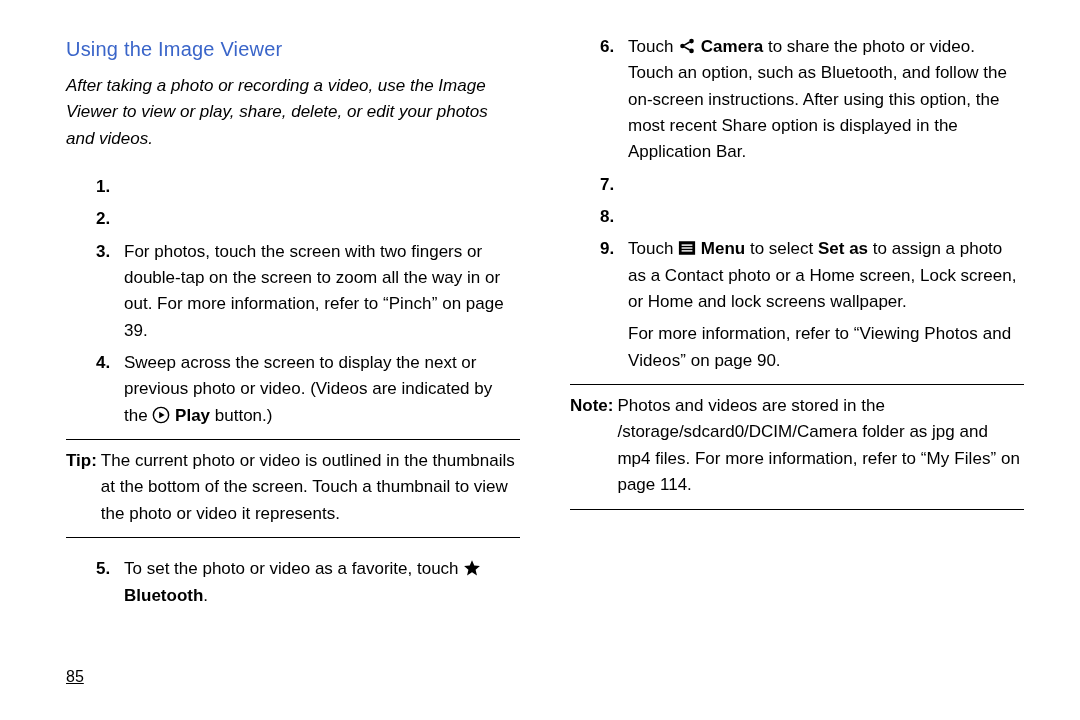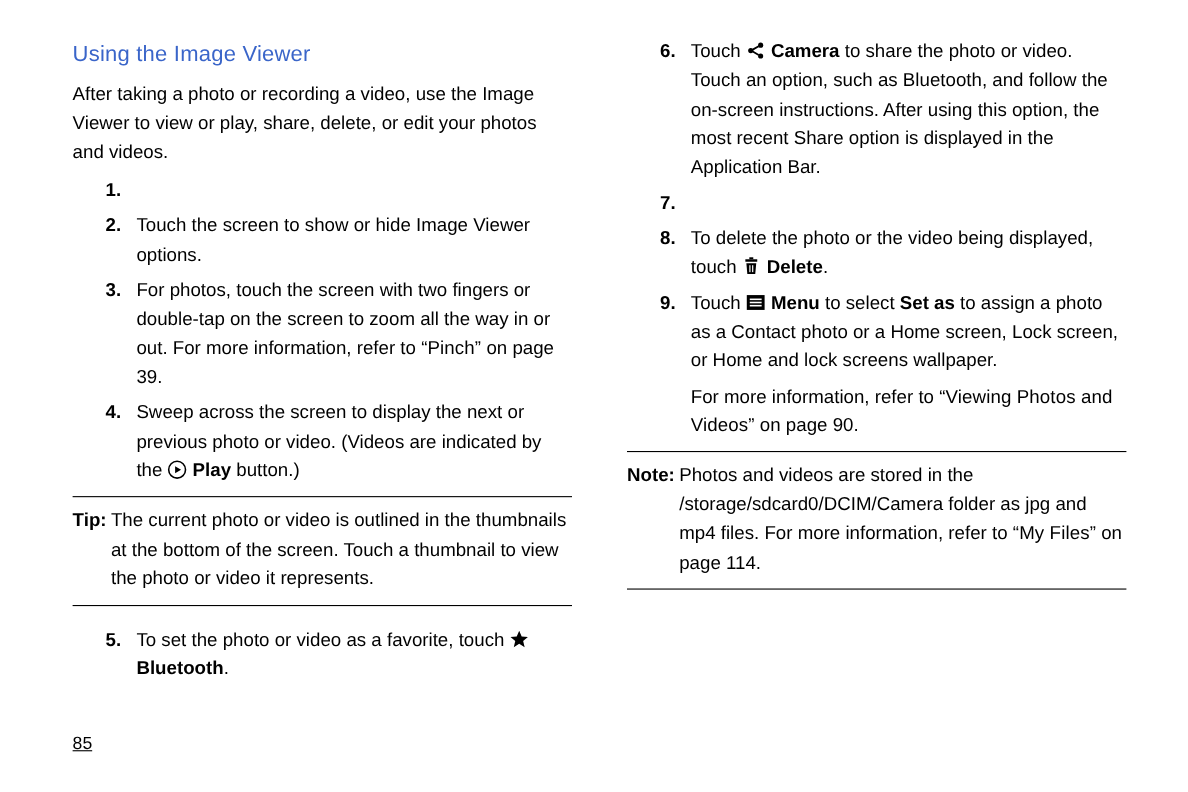--- a/index.html
+++ b/index.html
@@ -23,21 +23,22 @@
       min-width: 0;
     }
     .heading {
       color: #3a65c9;
       font-size: 20px;
       font-weight: 400;
       margin-bottom: 8px;
       letter-spacing: 0.2px;
     }
     .intro {
-      margin-bottom: 8px;
+      margin-bottom: 22px;
+      font-style: italic;
     }
     .step {
       display: flex;
       margin-bottom: 6px;
       padding-left: 30px;
     }
     .step-num {
       font-weight: 700;
       min-width: 28px;
     }
@@ -83,21 +84,20 @@
   <div class="col">
     <div class="heading">Using the Image Viewer</div>
     <div class="intro">After taking a photo or recording a video, use the Image Viewer to view or play, share, delete, or edit your photos and videos.</div>
 
     <div class="step">
       <div class="step-num">1.</div>
     </div>
 
     <div class="step">
       <div class="step-num">2.</div>
-      <div class="step-body">Touch the screen to show or hide Image Viewer options.</div>
     </div>
 
     <div class="step">
       <div class="step-num">3.</div>
       <div class="step-body">
         <span>For photos, touch the screen with two fingers or double-tap on the screen to zoom all the way in or out. For more information, refer to </span><span class="ref">“Pinch”</span><span> on page 39.</span>
       </div>
     </div>
 
     <div class="step">
@@ -152,33 +152,20 @@
         <span class="b">Camera</span><span> to share the photo or video. Touch an option, such as Bluetooth, and follow the on-screen instructions. After using this option, the most recent Share option is displayed in the Application Bar.</span>
       </div>
     </div>
 
     <div class="step">
       <div class="step-num">7.</div>
     </div>
 
     <div class="step">
       <div class="step-num">8.</div>
-      <div class="step-body">
-        <span>To delete the photo or the video being displayed, touch </span>
-        <span class="icon">
-          <svg viewBox="0 0 20 20">
-              <rect x="4" y="3" width="12" height="2.5" fill="#000"></rect>
-              <rect x="8" y="1" width="4" height="2" fill="#000"></rect>
-              <path d="M5 7 L15 7 L14 18 L6 18 Z" fill="#000"></path>
-              <rect x="8" y="9" width="1.2" height="7" fill="#fff"></rect>
-              <rect x="10.8" y="9" width="1.2" height="7" fill="#fff"></rect>
-            </svg>
-        </span>
-        <span class="b">Delete</span><span>.</span>
-      </div>
     </div>
 
     <div class="step">
       <div class="step-num">9.</div>
       <div class="step-body">
         <span>Touch </span>
         <span class="icon">
           <svg viewBox="0 0 20 20">
               <rect x="1" y="2.5" width="18" height="15" fill="#000"></rect>
               <rect x="4" y="6" width="12" height="1.6" fill="#fff"></rect>

